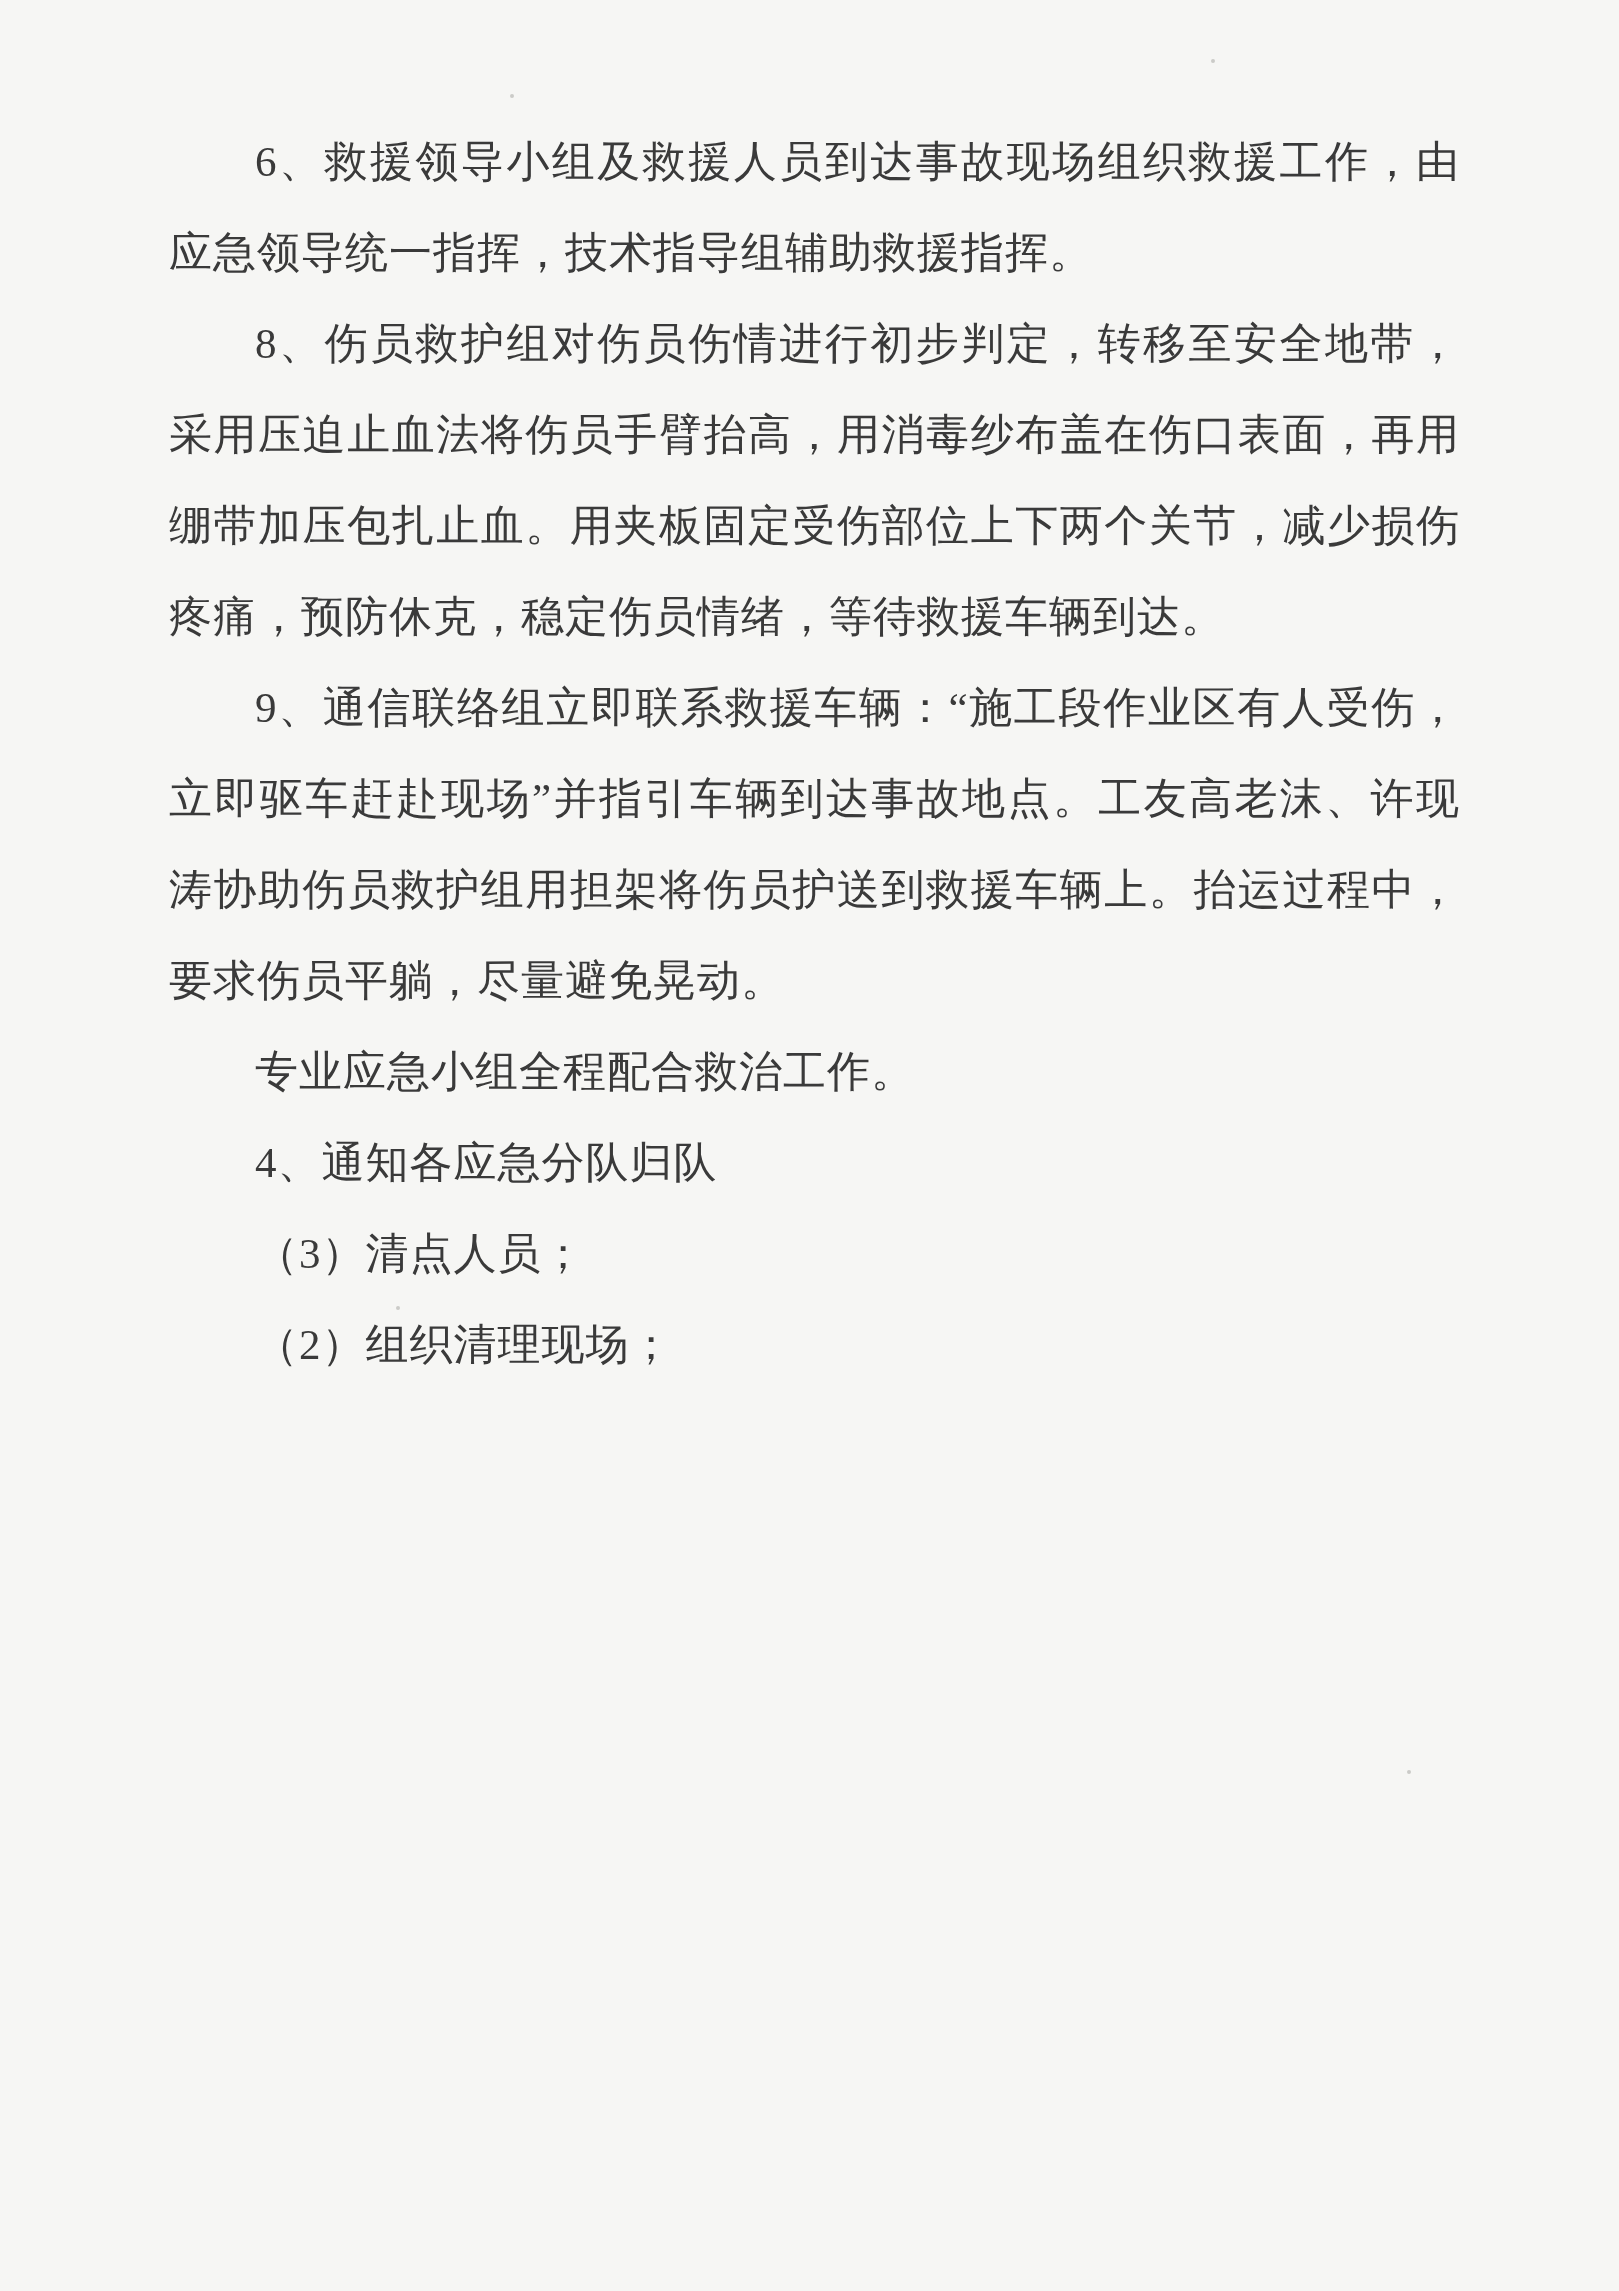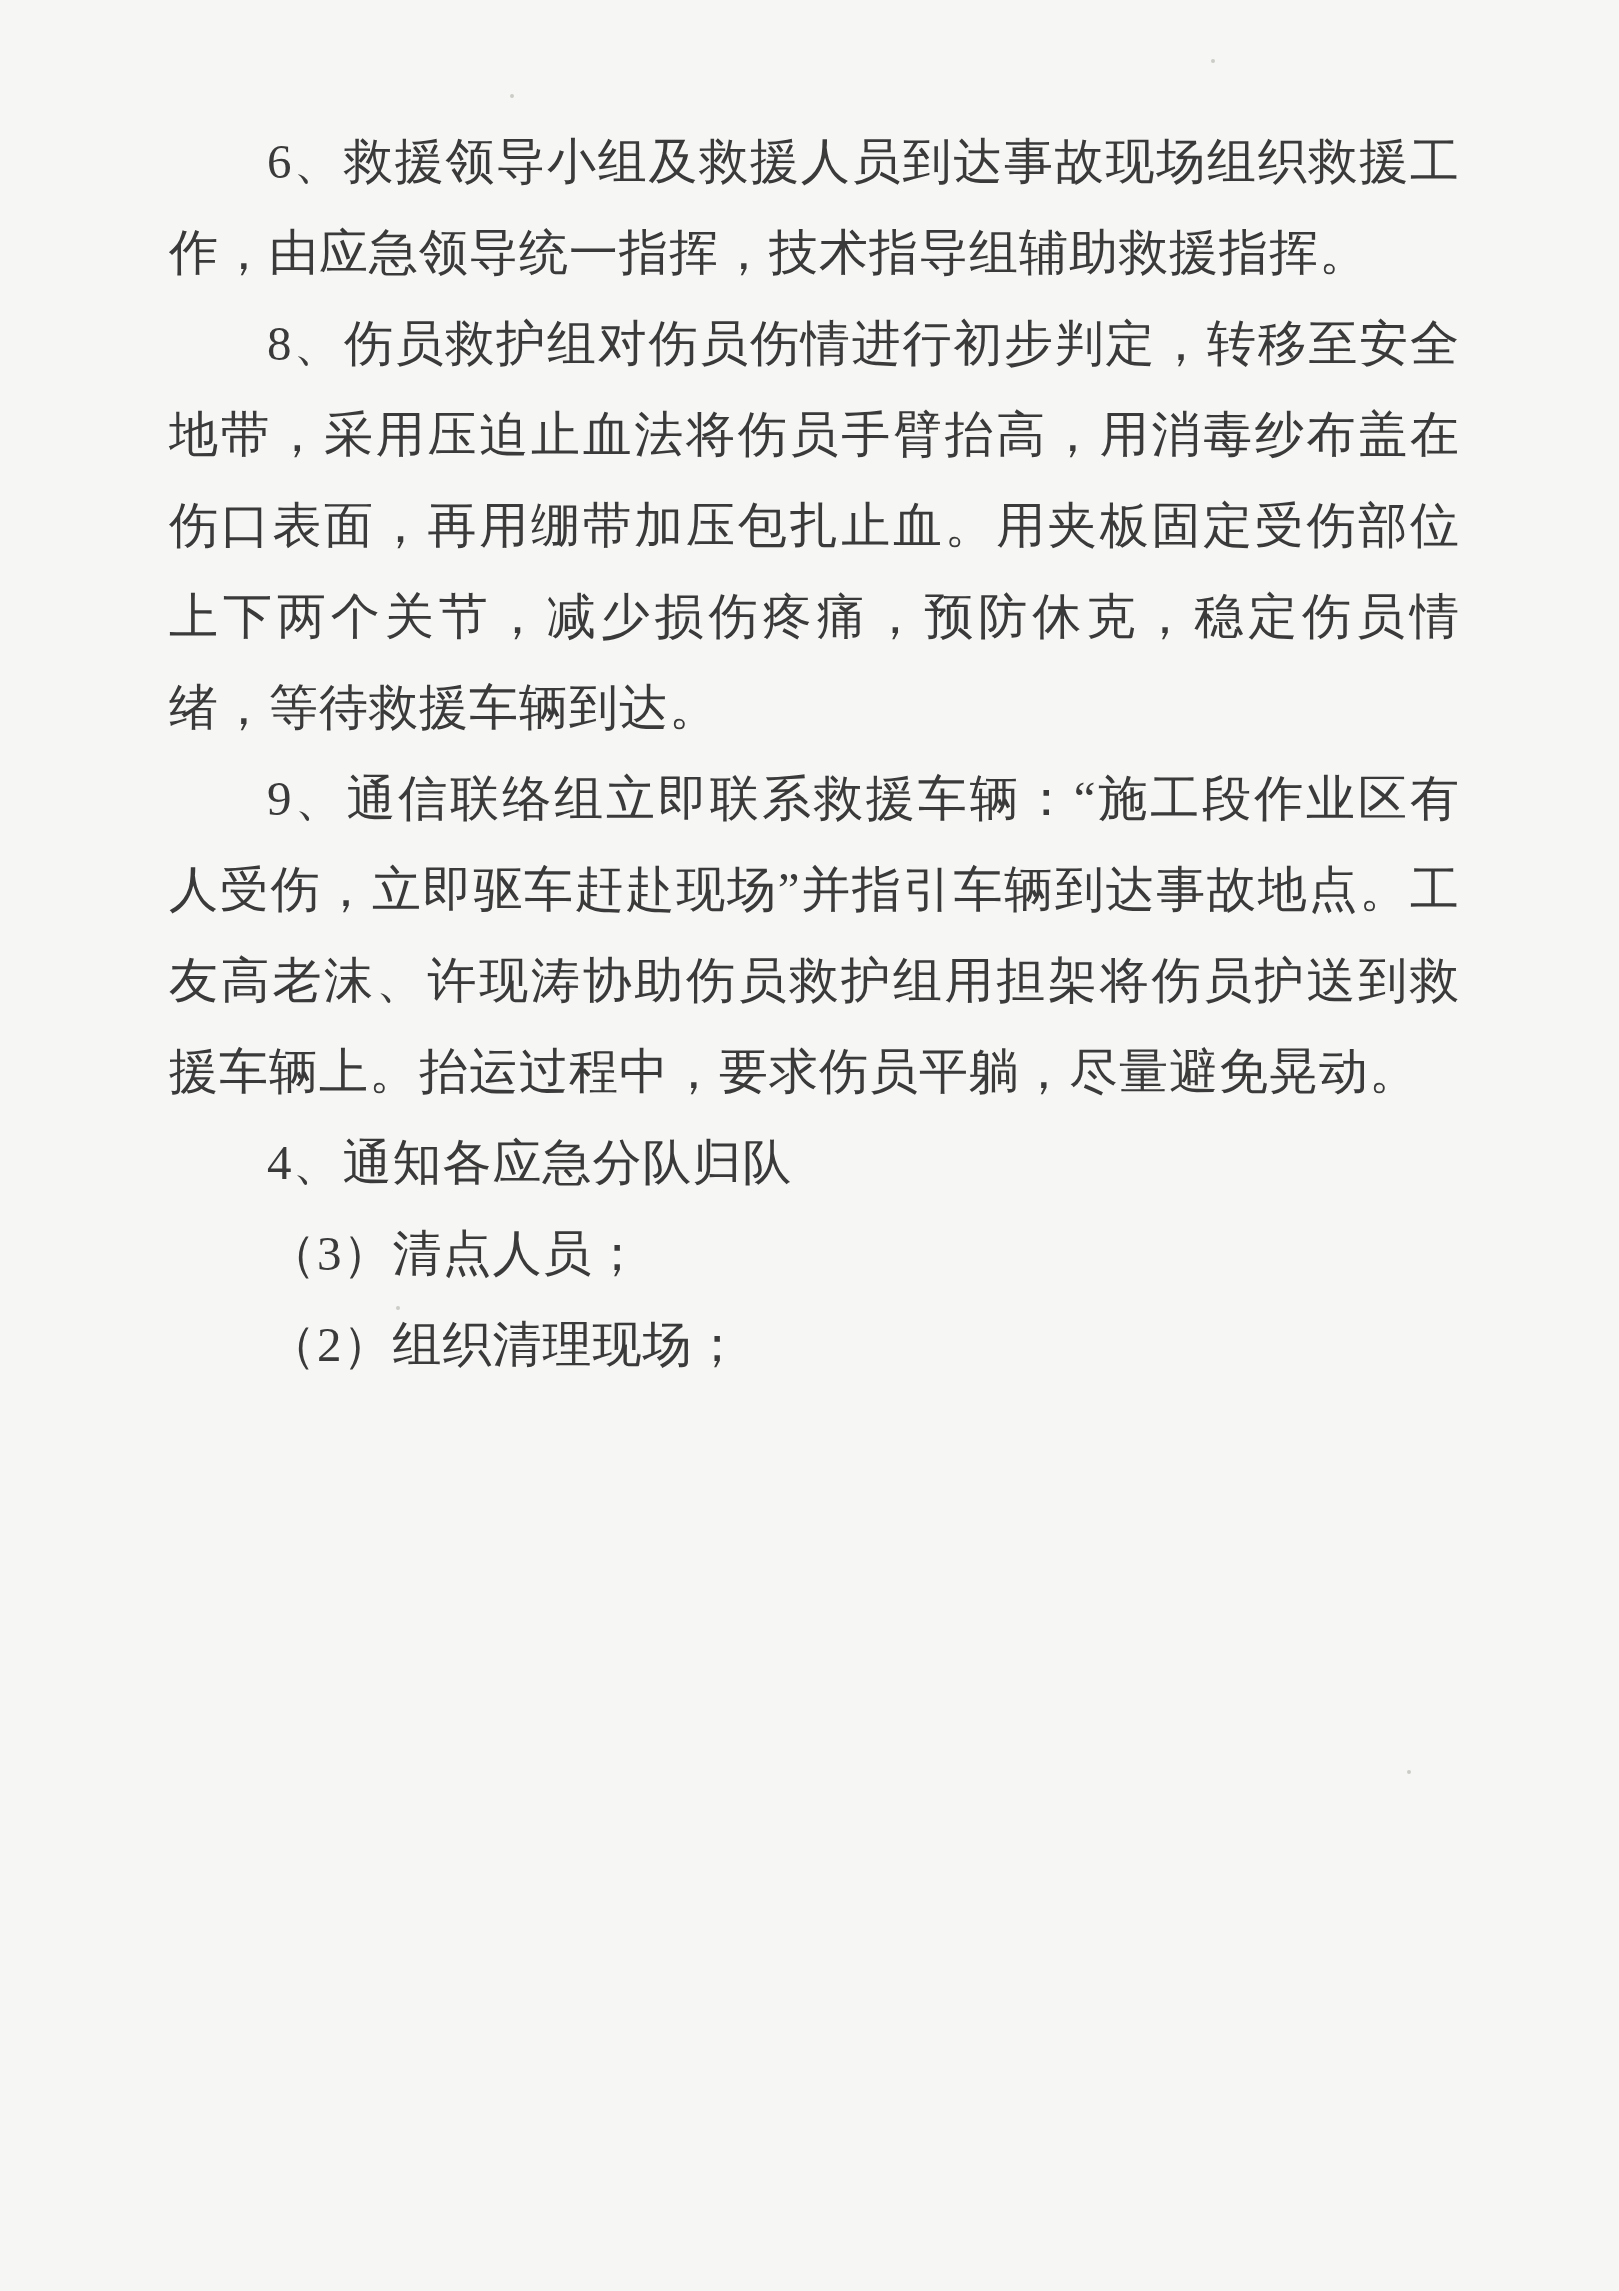--- a/index.html
+++ b/index.html
@@ -14,21 +14,21 @@
     margin: 0 auto;
     background: #f6f6f4;
     box-sizing: border-box;
     padding: 116px 159px 0 169px;
     font-family: "Liberation Serif", "DejaVu Serif", serif;
     color: #3a3a3a;
     overflow: hidden;
   }
   .doc p {
     margin: 0;
-    font-size: 49px;
+    font-size: 43px;
     line-height: 91px;
     text-align: justify;
     letter-spacing: 1px;
   }
   .doc p.para      { text-indent: 2em; }
   
   .speck {
     position: absolute;
     width: 3.9px; height: 3.9px;
     border-radius: 50%;
@@ -46,19 +46,20 @@
 <div class="page">
   <span class="speck s1"></span>
   <span class="speck s2"></span>
   <span class="speck s3"></span>
   <span class="speck s4"></span>
 
   <div class="doc">
     <p class="para">6、救援领导小组及救援人员到达事故现场组织救援工作，由应急领导统一指挥，技术指导组辅助救援指挥。</p>
     <p class="para">8、伤员救护组对伤员伤情进行初步判定，转移至安全地带，采用压迫止血法将伤员手臂抬高，用消毒纱布盖在伤口表面，再用绷带加压包扎止血。用夹板固定受伤部位上下两个关节，减少损伤疼痛，预防休克，稳定伤员情绪，等待救援车辆到达。</p>
     <p class="para">9、通信联络组立即联系救援车辆：“施工段作业区有人受伤，立即驱车赶赴现场”并指引车辆到达事故地点。工友高老沫、许现涛协助伤员救护组用担架将伤员护送到救援车辆上。抬运过程中，要求伤员平躺，尽量避免晃动。</p>
+    <p class="para">专业应急小组全程配合救治工作。</p>
     <p class="para">4、通知各应急分队归队</p>
     <p class="para">（3）清点人员；</p>
     <p class="para">（2）组织清理现场；</p>
 
   </div>
 </div>
 
 
 </body></html>

